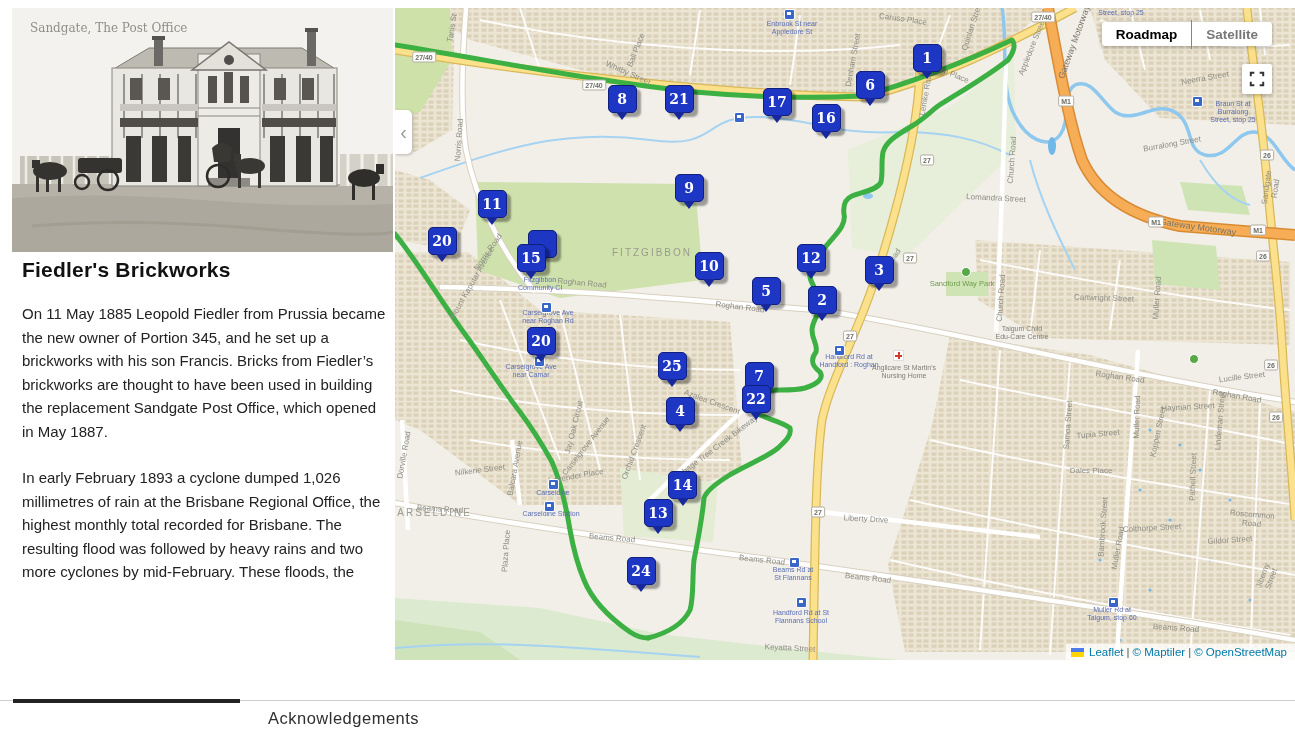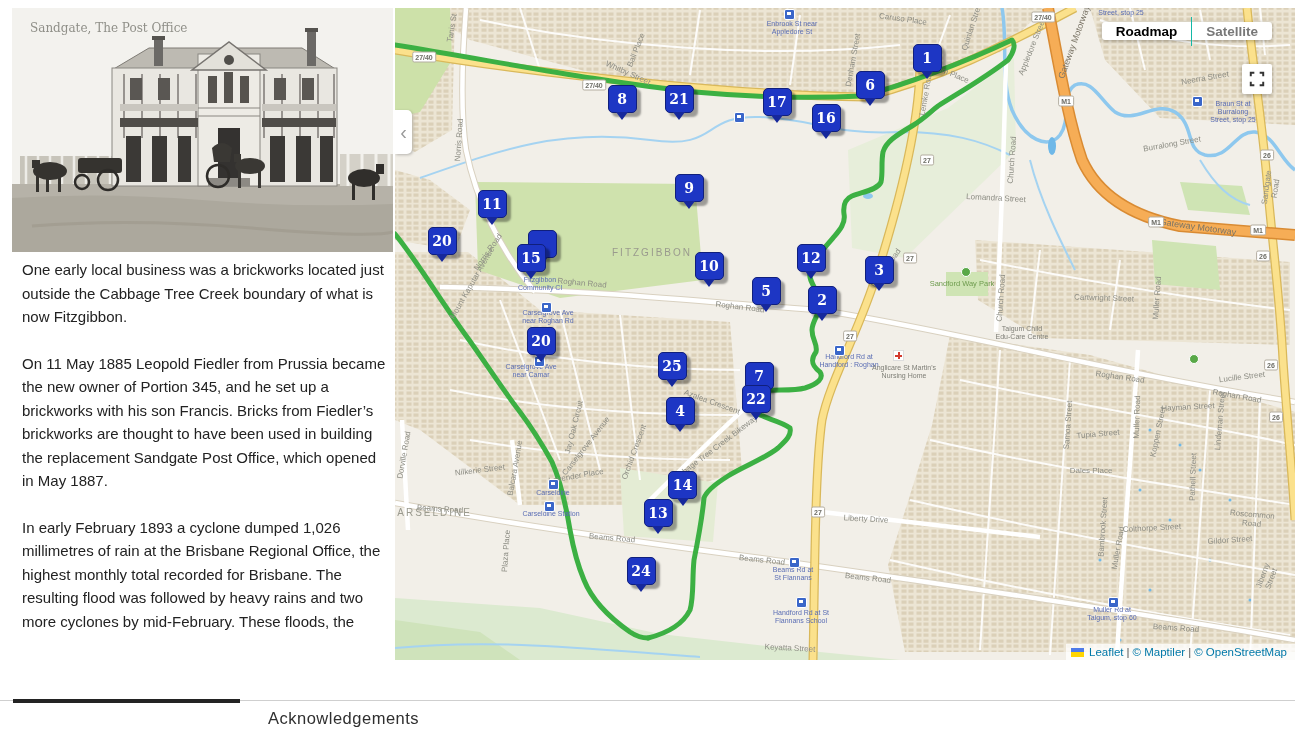--- a/index.html
+++ b/index.html
@@ -30,21 +30,21 @@
   .cross{position:absolute;z-index:3;width:9px;height:9px;background:#fff;border:1px solid #ddd;}
   .cross::before{content:"";position:absolute;left:3.5px;top:1px;width:2px;height:7px;background:#d33a2e;}
   .cross::after{content:"";position:absolute;left:1px;top:3.5px;width:7px;height:2px;background:#d33a2e;}
   .marker{position:absolute;z-index:6;width:27px;height:26px;background:#1d36c4;border:1.5px solid #101f7c;
     border-radius:5px;color:#fff;font:bold 14px "DejaVu Serif",serif;display:flex;align-items:center;
     justify-content:center;box-shadow:4px 4px 2px rgba(0,0,0,.35);}
   .marker::after{content:"";position:absolute;left:50%;bottom:-8px;transform:translateX(-50%);
     border:6px solid transparent;border-top:8px solid #16289c;border-bottom:0;}
   
   #maptype{position:absolute;right:23px;top:14px;z-index:10;display:flex;background:#fff;border-radius:3px;
-    box-shadow:0 1px 4px rgba(0,0,0,.3);height:18px;align-items:center;}
+    box-shadow:0 1px 4px rgba(0,0,0,.3);height:24px;align-items:center;}
   #maptype .mt{padding:0 14px;font-size:13.5px;line-height:29px;cursor:pointer;}
   #maptype .mt.active{font-weight:bold;color:#000;}
   #maptype .mt.inactive{color:#787878;font-weight:bold;border-left:1px solid #14b8a6;}
   #fullscreen{position:absolute;right:23px;top:56px;z-index:10;width:30px;height:30px;background:#fff;
     border-radius:2px;box-shadow:0 1px 4px rgba(0,0,0,.3);display:flex;align-items:center;justify-content:center;cursor:pointer;}
   #collapse{position:absolute;left:0;top:102px;z-index:10;width:17px;height:44px;background:#fff;
     border-radius:0 5px 5px 0;box-shadow:1px 1px 3px rgba(0,0,0,.25);color:#9a9a9a;font-size:20px;
     display:flex;align-items:center;justify-content:center;cursor:pointer;}
   #attrib{position:absolute;right:0;bottom:0;z-index:9;background:rgba(255,255,255,.78);height:16px;
     font-size:11.5px;display:flex;align-items:center;padding:0 5px;color:#555;}
@@ -154,21 +154,21 @@
       <circle cx="206" cy="168" r="11" fill="none" stroke="#2e2c29" stroke-width="2.5"></circle>
       <g fill="#302e2b">
         <ellipse cx="352" cy="170" rx="16" ry="9"></ellipse>
         <rect x="340" y="175" width="3" height="17"></rect>
           <rect x="360" y="175" width="3" height="17"></rect>
         <rect x="364" y="156" width="8" height="10"></rect>
       </g>
       <text x="18" y="24" font-family="DejaVu Serif,serif" font-size="12" fill="#8f8f88">Sandgate, The Post Office</text>
     </svg>
     <div id="article">
-      <p>One early local business was a brickworks located just outside the Cabbage Tree Creek boundary of what is now Fitzgibbon.</p>
+      <h1>Fiedler's Brickworks</h1>
       <p>On 11 May 1885 Leopold Fiedler from Prussia became the new owner of Portion 345, and he set up a brickworks with his son Francis. Bricks from Fiedler’s brickworks are thought to have been used in building the replacement Sandgate Post Office, which opened in May 1887.</p>
       <p>In early February 1893 a cyclone dumped 1,026 millimetres of rain at the Brisbane Regional Office, the highest monthly total recorded for Brisbane. The resulting flood was followed by heavy rains and two more cyclones by mid-February. These floods, the</p>
     </div>
   </div>
 
   <div id="map">
     <svg id="basemap" width="900" height="652" viewBox="395 8 900 652">
       <defs>
         <pattern id="houses" width="15" height="11" patternUnits="userSpaceOnUse">
           <rect width="15" height="11" fill="#ece5d4"></rect>

